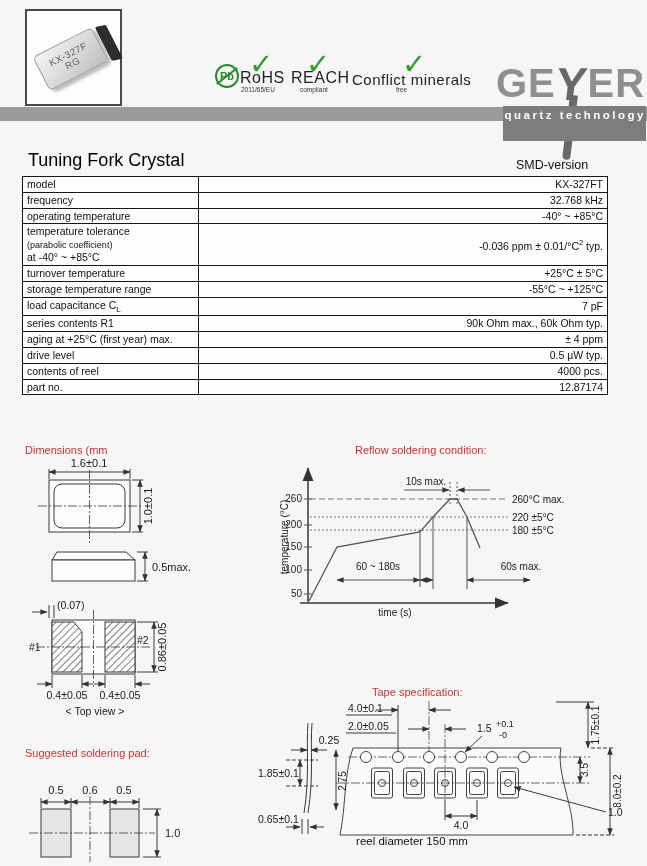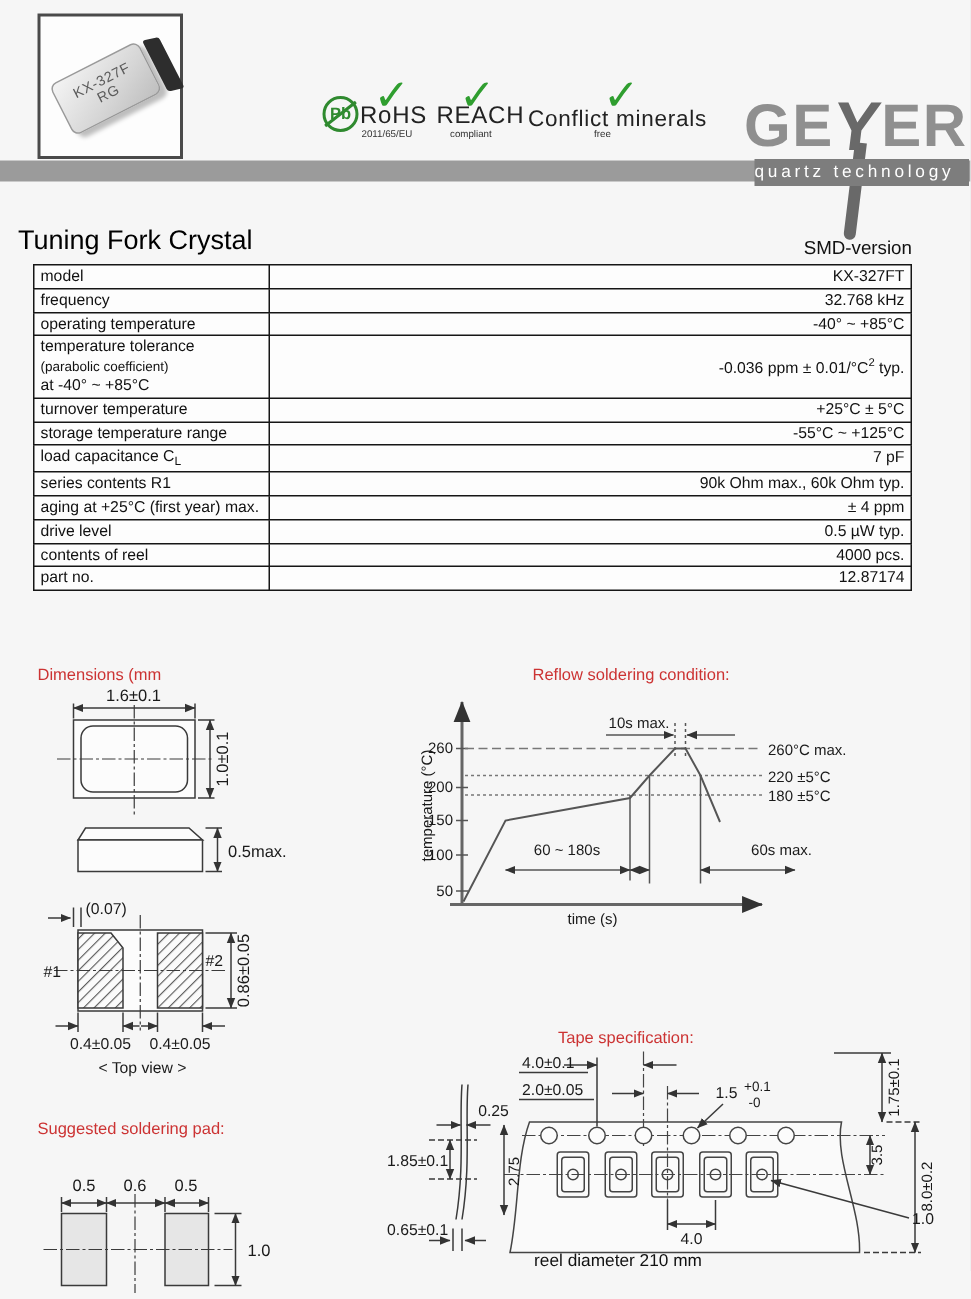--- a/index.html
+++ b/index.html
@@ -16,30 +16,30 @@
   .badge-title{position:absolute;font-size:16px;color:#222;letter-spacing:.5px;z-index:1}
   .badge-sub{position:absolute;font-size:6.5px;color:#333;z-index:1}
   .chk{position:absolute;color:#2f9e2f;font-size:29px;font-weight:bold;z-index:2;line-height:1}
   .pb-circle{position:absolute;left:215px;top:64px;width:24px;height:24px;border:2px solid #2f8a2f;border-radius:50%;color:#2f8a2f;font-size:11px;font-weight:bold;display:flex;align-items:center;justify-content:center}
   .pb-strike{position:absolute;left:-3px;top:9px;width:26px;height:2px;background:#2f8a2f;transform:rotate(-38deg)}
 
   .geyer{position:absolute;left:494px;top:55px;width:152px;height:110px;z-index:2}
   .geyer-word{position:absolute;left:2px;top:3px;font-size:40px;font-weight:bold;color:#8f8f8f;line-height:1;letter-spacing:1px;z-index:2}
   .geyer-y{color:#696969;display:inline-block;font-size:46px;transform:skewX(-7deg);position:relative;top:3px}
   .geyer-tail{position:absolute;left:72px;top:40px;width:8px;height:65px;background:#696969;transform:rotate(7deg);border-radius:0 0 4px 4px;z-index:1}
-  .geyer-tagline{position:absolute;left:9px;top:51px;width:143px;height:18px;background:#7d7d7d;color:#fff;font-size:11.5px;font-weight:normal;letter-spacing:2.5px;text-align:left;line-height:18px;z-index:3}
+  .geyer-tagline{position:absolute;left:9px;top:51px;width:143px;height:35px;background:#7d7d7d;color:#fff;font-size:11.5px;font-weight:bold;letter-spacing:2.5px;text-align:right;line-height:18px;z-index:3}
 
   
-  .doc-title{position:absolute;left:12px;top:150px;font-size:18px;color:#000}
-  .smd{position:absolute;left:516px;top:158px;width:92px;font-size:12.5px;text-align:right;color:#111}
+  .doc-title{position:absolute;left:28px;top:150px;font-size:18px;color:#000}
+  .smd{position:absolute;left:516px;top:158px;width:92px;font-size:12.5px;color:#111}
 
   
   #spec-table{position:absolute;left:22px;top:176px;width:586px;border-collapse:collapse;background:#fdfdfd}
   #spec-table td{border:1px solid #161616;font-size:10.5px;padding:1px 4px;color:#111;line-height:1.22}
-  #spec-table td.lbl{width:157px}
+  #spec-table td.lbl{width:176px}
   #spec-table td.val{text-align:right}
   #spec-table .small{font-size:9px}
   #spec-table sub{font-size:8px}
   #spec-table sup{font-size:7.5px}
 
   .sec-title{position:absolute;color:#cc3333;font-size:11px}
   .caption{position:absolute;font-size:11.5px;color:#111}
 
   svg{position:absolute;overflow:visible}
   svg text{font-family:"Liberation Sans","DejaVu Sans",sans-serif;fill:#1a1a1a}
@@ -149,21 +149,21 @@
           <td class="lbl">part no.</td>
           <td class="val">12.87174</td>
         </tr>
   </tbody>
     </table>
 
   <div class="sec-title" style="left:25px;top:444px">Dimensions (mm</div>
   <div class="sec-title" style="left:355px;top:444px">Reflow soldering condition:</div>
   <div class="sec-title" style="left:25px;top:747px">Suggested soldering pad:</div>
   <div class="sec-title" style="left:372px;top:686px">Tape specification:</div>
-  <div class="caption" style="left:330px;top:835px;width:164px;text-align:center">reel diameter 210 mm</div>
+  <div class="caption" style="left:330px;top:835px;width:164px;text-align:center">reel diameter 150 mm</div>
 
   <svg style="left:28px;top:455px" width="170" height="95">
     <g stroke="#3a3a3a" stroke-width="1" fill="none">
       <rect x="21" y="25" width="81" height="52" fill="#fcfcfc"></rect>
       <rect x="26" y="29" width="71" height="44" rx="8"></rect>
       <line x1="10" y1="51" x2="113" y2="51" stroke-dasharray="9 2 2 2" stroke-width="0.8"></line>
       <line x1="61.5" y1="15" x2="61.5" y2="88" stroke-dasharray="9 2 2 2" stroke-width="0.8"></line>
       <line x1="21" y1="14" x2="21" y2="24"></line>
         <line x1="102" y1="14" x2="102" y2="24"></line>
       <line x1="21" y1="17" x2="102" y2="17" marker-start="url(#ar)" marker-end="url(#ar)"></line>

